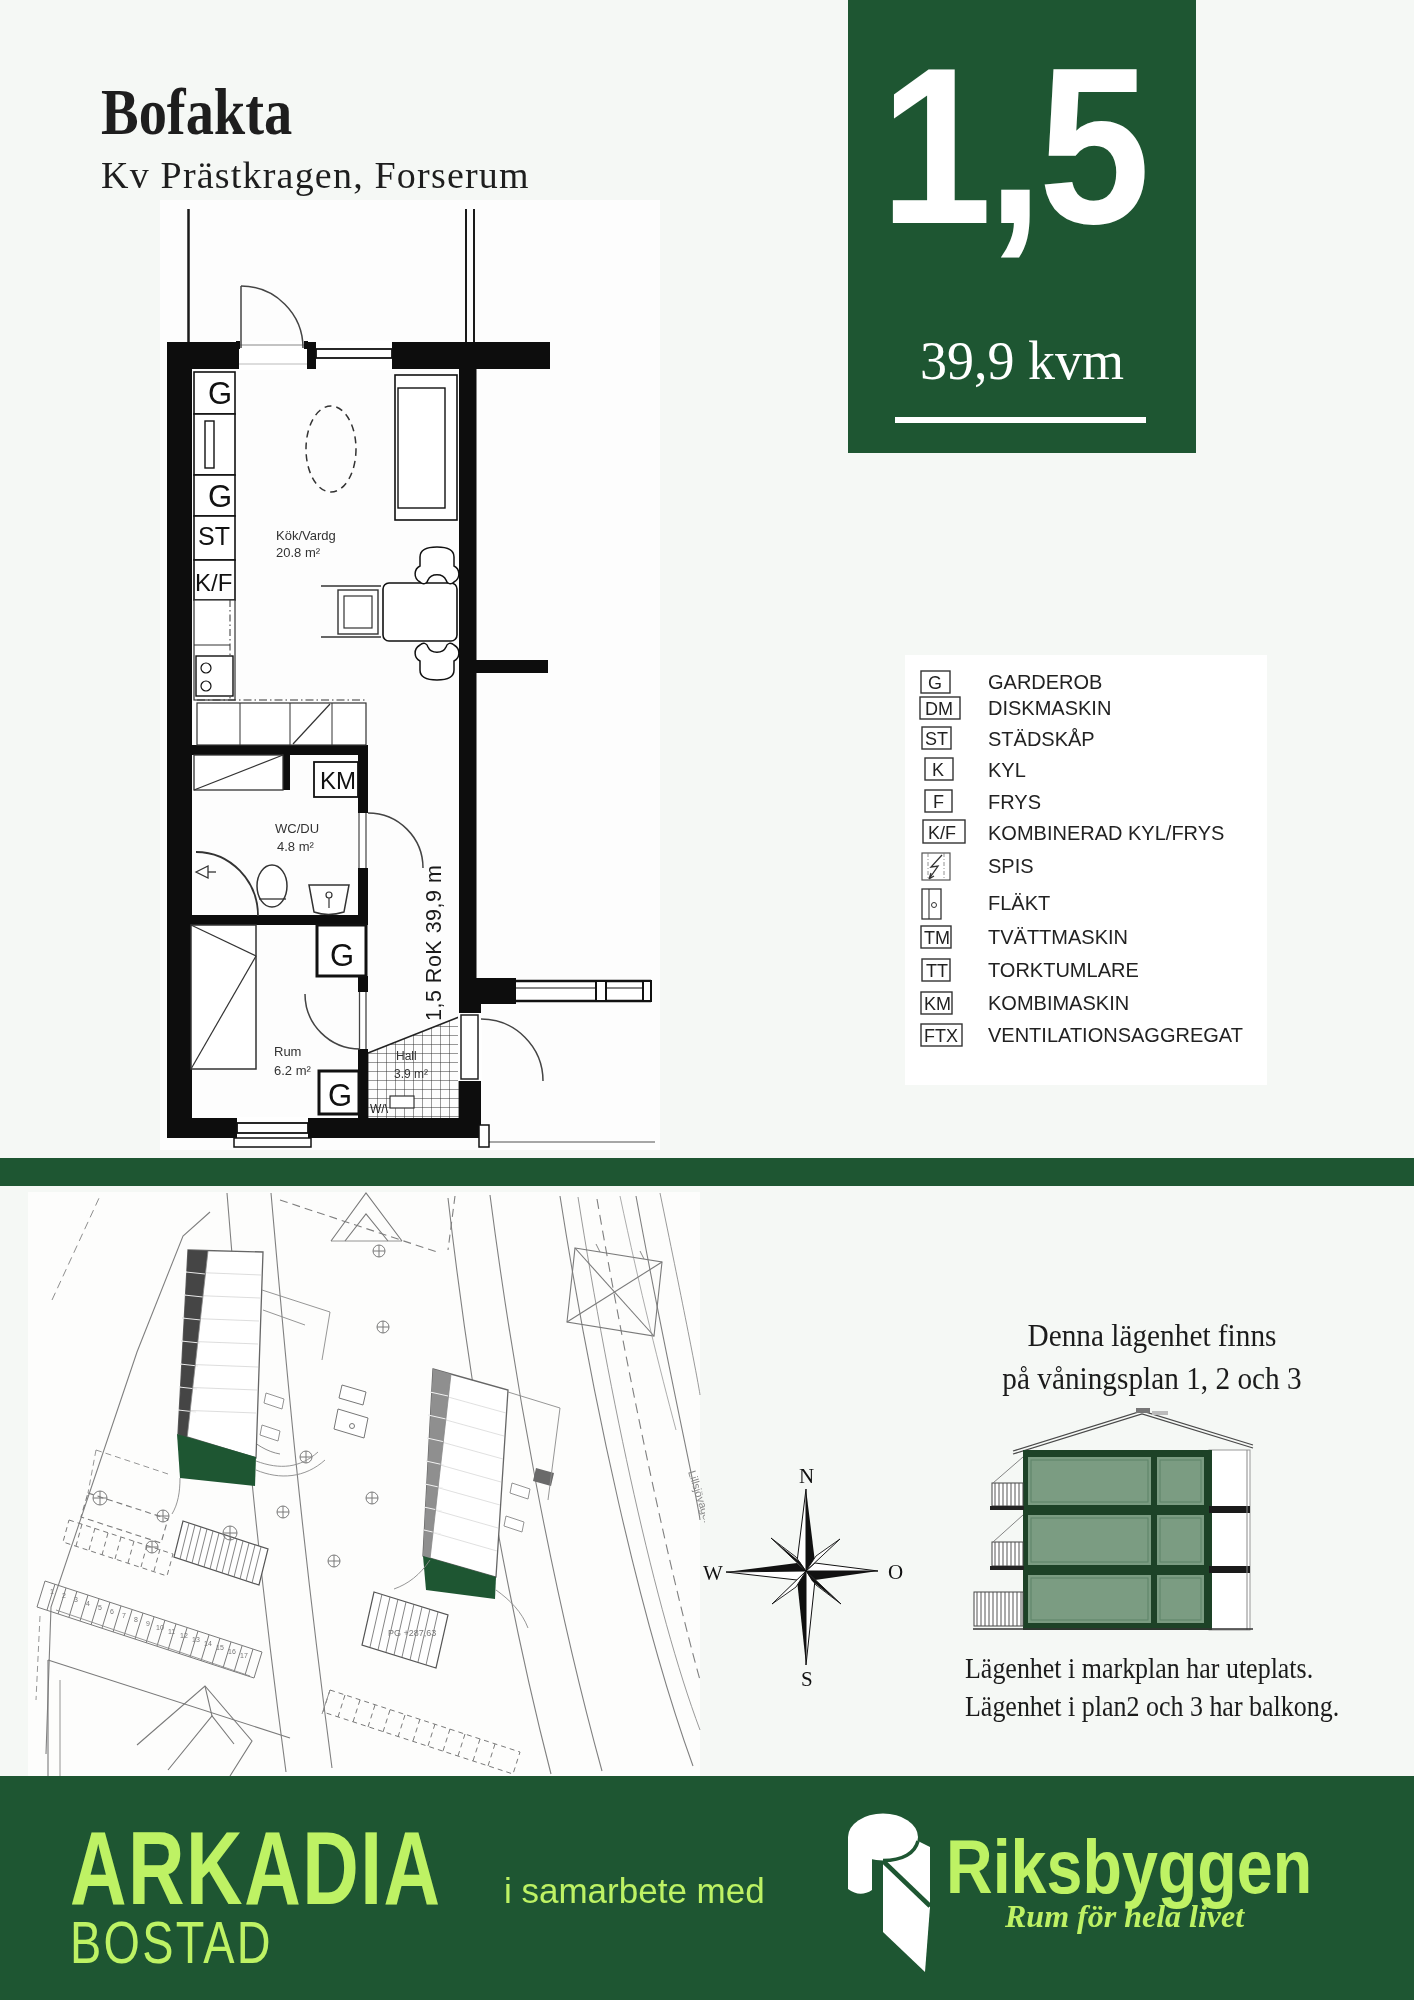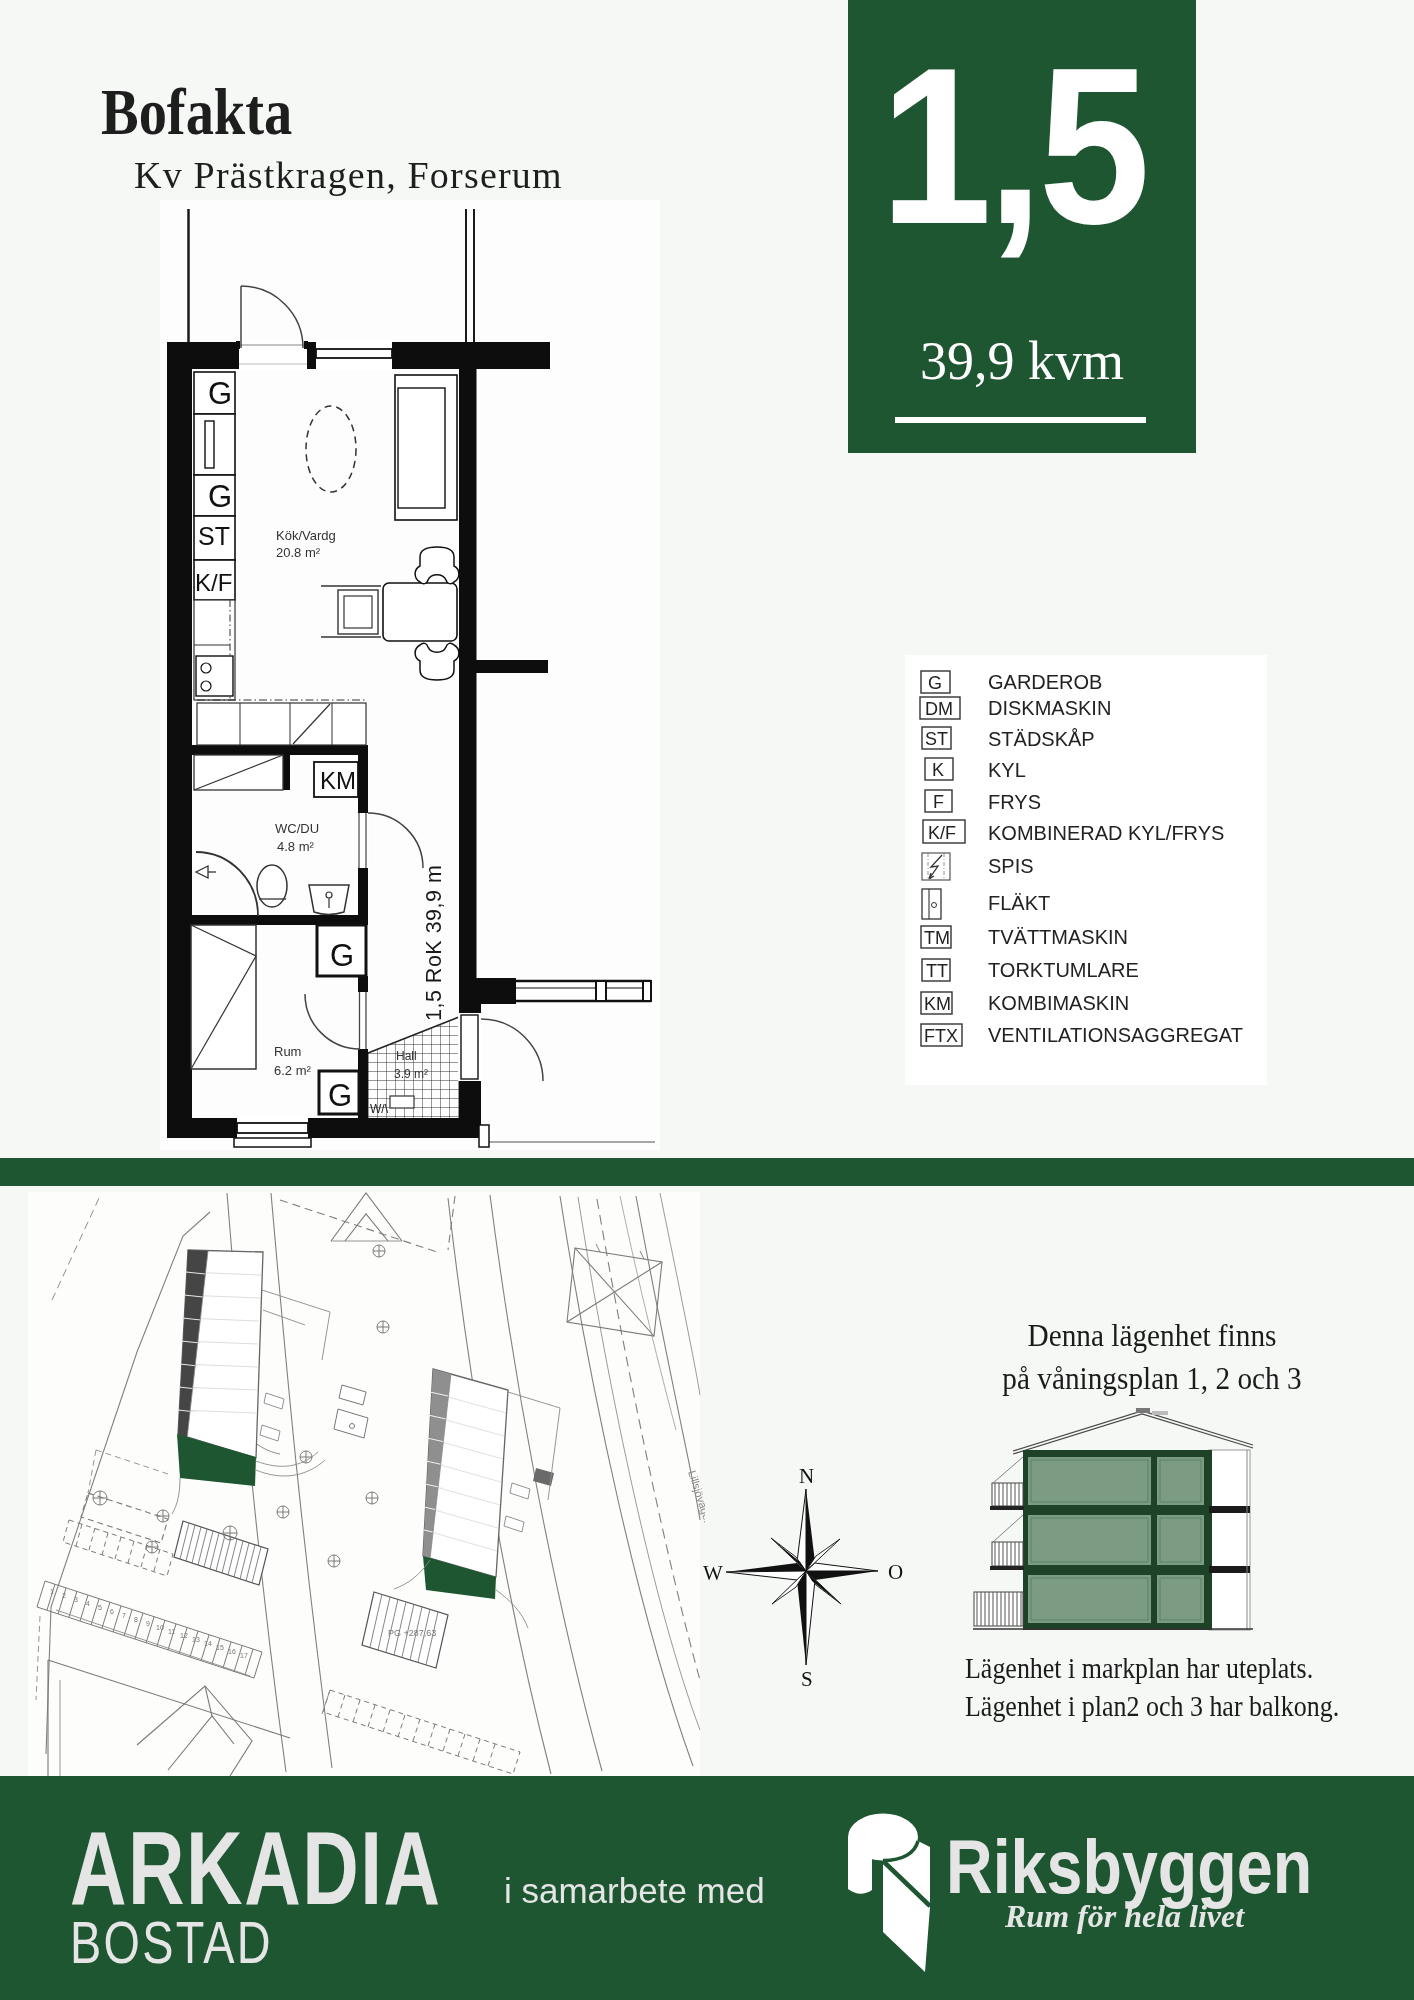--- a/index.html
+++ b/index.html
@@ -7,21 +7,21 @@
         font-family:"Liberation Sans", sans-serif;}
   .abs{position:absolute;}
   .serif{font-family:"Liberation Serif", serif;}
 </style>
 </head>
 <body>
 <div class="page">
 
 <div class="abs serif" style="left:101px;top:74px;font-size:66px;font-weight:bold;color:#1e1e1e;transform:scaleX(0.855);transform-origin:left top;">Bofakta</div>
 
-<div class="abs serif" style="left:101px;top:153px;font-size:38px;color:#1e1e1e;letter-spacing:1.2px;margin-left:33px;">Kv Prästkragen, Forserum</div>
+<div class="abs serif" style="left:101px;top:153px;font-size:38px;color:#1e1e1e;letter-spacing:1.2px;">Kv Prästkragen, Forserum</div>
 
 <div class="abs" style="left:848px;top:0;width:348px;height:453px;background:#1e5632;color:#fff;">
 
   <div class="abs" style="left:-9px;top:46px;width:348px;text-align:center;font-size:223px;font-weight:bold;letter-spacing:-5px;line-height:200px;transform:scaleX(0.9);transform-origin:center top;">1,5</div>
 
 
   <div class="abs serif" style="left:0;top:330px;width:348px;text-align:center;font-size:54px;">39,9 kvm</div>
 
   <div class="abs" style="left:47px;top:417px;width:251px;height:6px;background:#fff;"></div>
 </div>
@@ -690,21 +690,21 @@
           <line x1="1017" y1="1592" x2="1017" y2="1626"></line>
           <line x1="1021" y1="1592" x2="1021" y2="1626"></line>
         </g>
   </g>
 
   <line x1="973" y1="1629" x2="1253" y2="1629" stroke="#333" stroke-width="1.6"></line>
 </svg>
 
 <div class="abs serif" style="left:965px;top:1650px;width:520px;font-size:29.5px;color:#1b1b1b;line-height:37.5px;transform:scaleX(0.88);transform-origin:left top;">Lägenhet i markplan har uteplats.<br>Lägenhet i plan2 och 3 har balkong.</div>
 
-<div class="abs" style="left:0;top:1776px;width:1414px;height:224px;background:#1e5632;color:#e5e5e5;text-decoration:underline;">
+<div class="abs" style="left:0;top:1776px;width:1414px;height:224px;background:#1e5632;color:#bef264;text-decoration:underline;">
 
   <div class="abs" style="left:70px;font-size:103px;font-weight:bold;transform:scaleX(0.76);transform-origin:left top;letter-spacing:2px;top:34px;">ARKADIA</div>
 
   <div class="abs" style="left:70px;top:132px;font-size:60px;transform:scaleX(0.78);transform-origin:left top;letter-spacing:3px;">BOSTAD</div>
 
   <div class="abs" style="left:504px;top:95px;font-size:35px;">i samarbete med</div>
 
   <svg class="abs" style="left:847px;top:37px;" width="84" height="162" viewBox="0 0 84 162">
     <ellipse cx="36" cy="24" rx="35" ry="23.5" fill="#fff"></ellipse>
     <path d="M1,24 L1,76 Q13,85 25,77 L25,24 Z" fill="#fff"></path>

